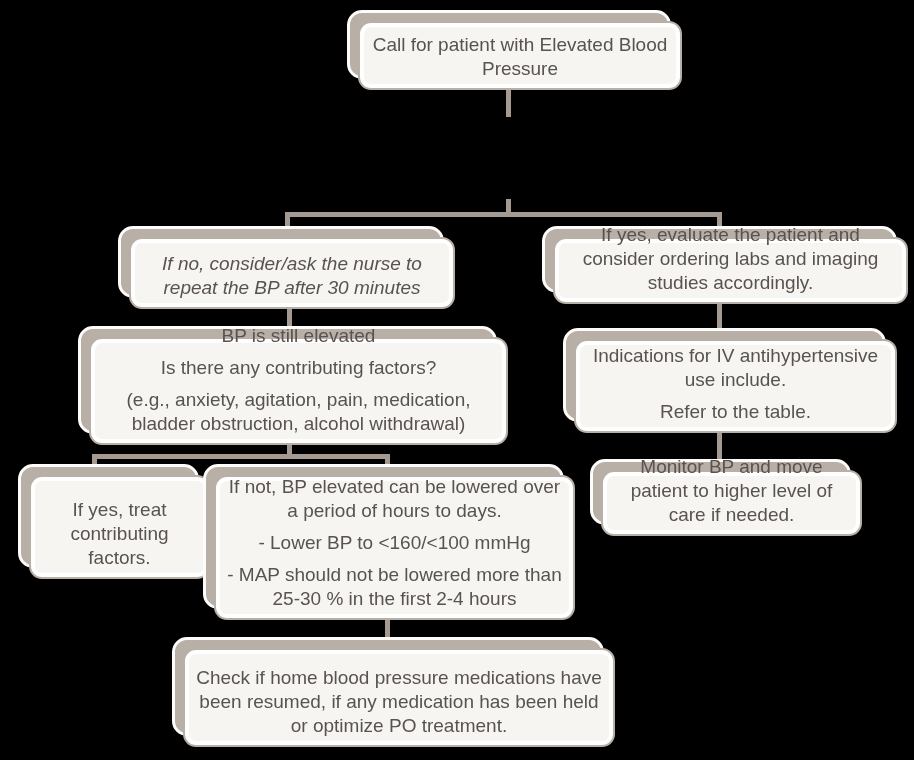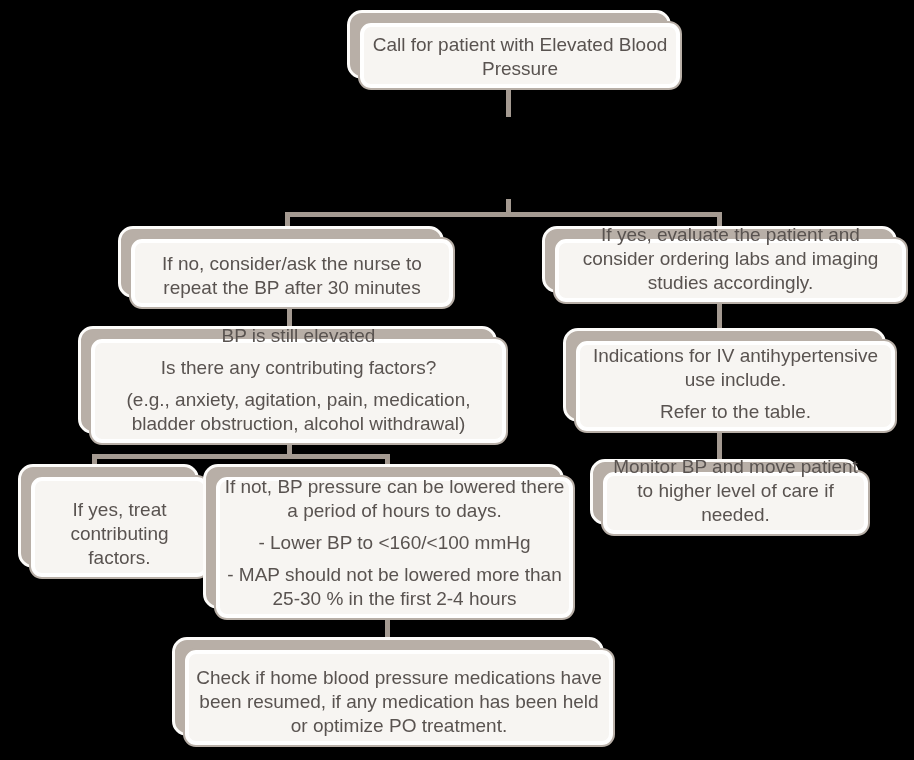--- a/index.html
+++ b/index.html
@@ -20,27 +20,27 @@
     box-shadow:inset 0 0 0 4px #ffffff;
     box-sizing:border-box;
     display:flex;flex-direction:column;align-items:center;justify-content:flex-end;
     text-align:center;color:#595350;font-size:19px;line-height:1.26;
     padding:3px 8px;
   }
   .node .front p{margin:4px 0;}
   
   #n-call{left:347px;top:10px;width:335px;height:80px;}
   #n-symptoms{left:345px;top:115px;width:340px;height:88px;}
-  #n-ifno{left:118px;top:226px;width:337px;height:83px;}
+  #n-ifno{left:118px;top:226px;width:337px;height:83px;font-style:italic;}
   #n-ifyes{left:542px;top:226px;width:366px;height:78px;}
   #n-bp{left:78px;top:326px;width:430px;height:119px;}
   #n-ind{left:563px;top:328px;width:334px;height:105px;}
   #n-treat{left:6px;top:464px;width:192px;height:115px;margin-left:12px;}
   #n-ifnot{left:203px;top:464px;width:372px;height:156px;}
-  #n-monitor{left:590px;top:459px;width:272px;height:77px;padding-left:8px;}
+  #n-monitor{left:590px;top:459px;width:272px;height:77px;}
   #n-check{left:172px;top:637px;width:443px;height:110px;}
   
   #e1{left:506px;top:86px;width:5px;height:31px;}
   #e2{left:506px;top:199px;width:5px;height:15px;}
   #e3{left:285px;top:212px;width:437px;height:5px;}
   #e4{left:285px;top:212px;width:5px;height:18px;}
   #e5{left:717px;top:212px;width:5px;height:18px;}
   #e6{left:287px;top:305px;width:5px;height:23px;}
   #e7{left:717px;top:304px;width:5px;height:26px;}
   #e8{left:287px;top:443px;width:5px;height:13px;}
@@ -111,21 +111,21 @@
   <div class="node" id="n-treat">
     <div class="back"></div>
     <div class="front">
       <p>If yes, treat contributing factors.</p>
     </div>
   </div>
 
   <div class="node" id="n-ifnot">
     <div class="back"></div>
     <div class="front">
-      <p>If not, BP pressure can be lowered there a period of hours to days.</p>
+      <p>If not, BP elevated can be lowered over a period of hours to days.</p>
       <p>- Lower BP to &lt;160/&lt;100 mmHg</p>
       <p>- MAP should not be lowered more than 25-30 % in the first 2-4 hours</p>
     </div>
   </div>
 
   <div class="node" id="n-monitor">
     <div class="back"></div>
     <div class="front">
       <p>Monitor BP and move patient to higher level of care if needed.</p>
     </div>

